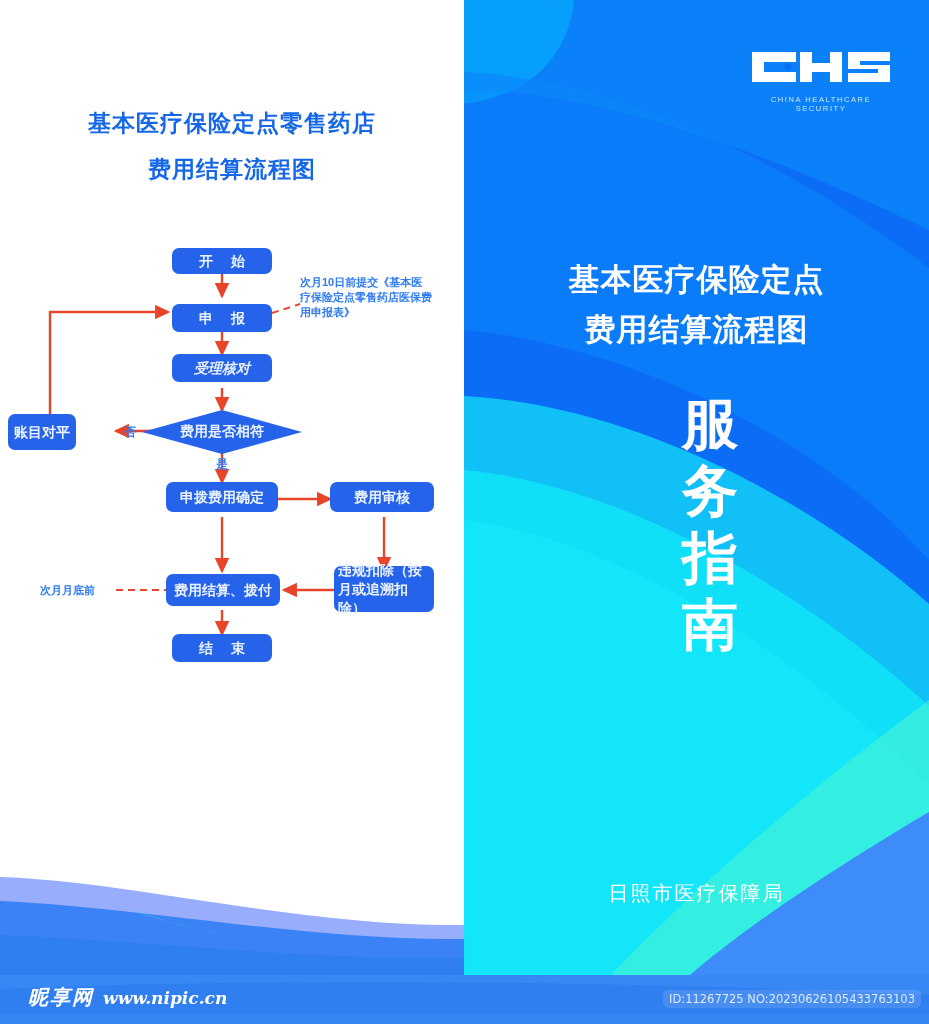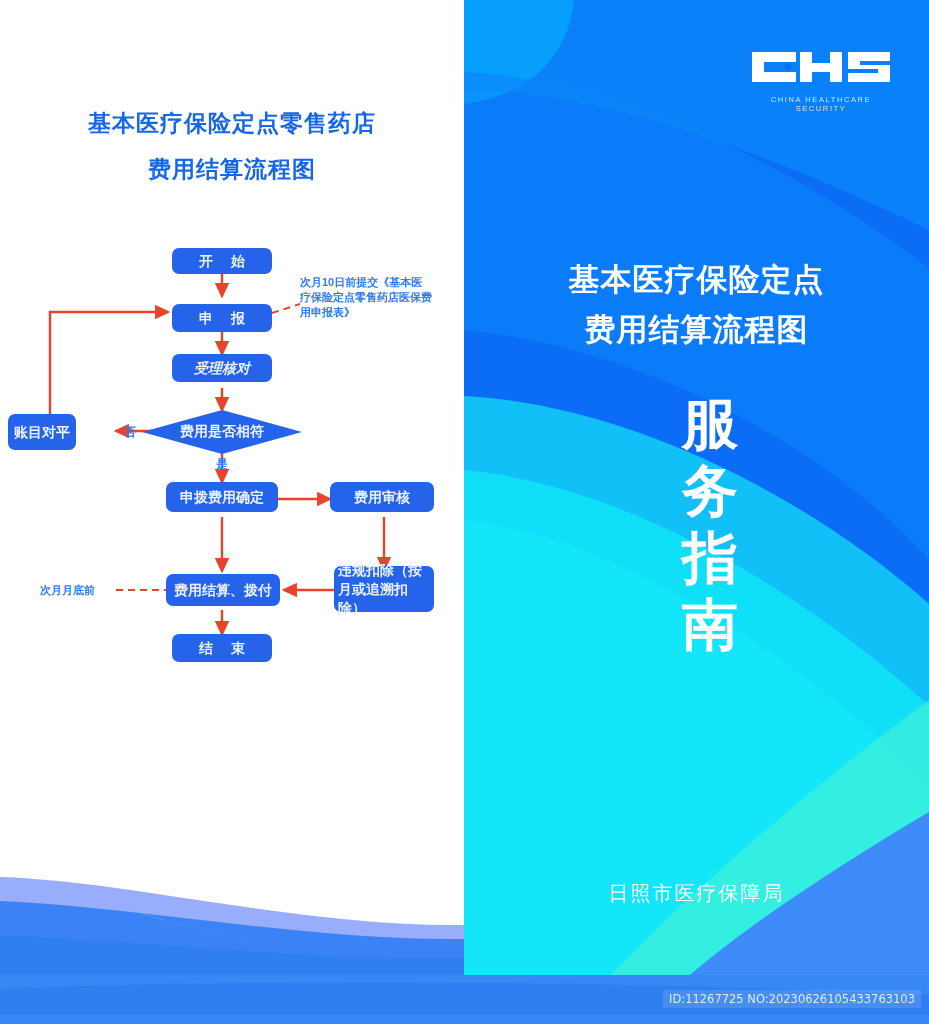--- a/index.html
+++ b/index.html
@@ -57,21 +57,21 @@
   
   #bottom-bar{position:absolute;left:0;bottom:0;width:929px;height:49px;overflow:hidden;
               background:#2f7ff0;}
   #bottom-bar svg{position:absolute;left:0;top:0;}
   #wm{position:absolute;left:28px;top:9px;display:flex;align-items:baseline;gap:9px;}
   #wm .wm-cn{color:#ffffff;font-size:20px;font-weight:bold;font-style:italic;letter-spacing:2px;
              font-family:"DejaVu Sans",sans-serif;}
   #wm .wm-url{color:#ffffff;font-size:17px;font-style:italic;font-weight:bold;
               font-family:"DejaVu Serif",serif;}
   #idcode{position:absolute;right:8px;top:15px;color:#dce9ff;font-size:11.5px;
-          background:rgba(255,255,255,0.12);padding:2px 6px;border-radius:0;
+          background:rgba(255,255,255,0.12);padding:2px 6px;border-radius:5px;
           font-family:"DejaVu Sans",sans-serif;}
 </style>
 </head>
 <body>
 
 <div id="poster">
 
   <div id="left-page">
 
     <div class="lp-title">
@@ -199,16 +199,20 @@
     </svg>
     <div class="en">CHINA HEALTHCARE SECURITY</div>
   </div>
 
   <div id="bottom-bar">
     <svg width="929" height="49" viewBox="0 0 929 49" preserveAspectRatio="none">
       <rect width="929" height="49" fill="#2f7ff0"></rect>
       <path d="M0,0 L929,0 L929,20 C620,6 280,2 0,14 Z" fill="#3b8bf6" opacity="0.7"></path>
       <path d="M0,40 L929,40 L929,49 L0,49 Z" fill="#3e8bfa" opacity="0.6"></path>
     </svg>
+    <div id="wm">
+      <span class="wm-cn">昵享网</span>
+      <span class="wm-url">www.nipic.cn</span>
+    </div>
     <div id="idcode">ID:11267725 NO:20230626105433763103</div>
   </div>
 
 </div>
 
 </body></html>

